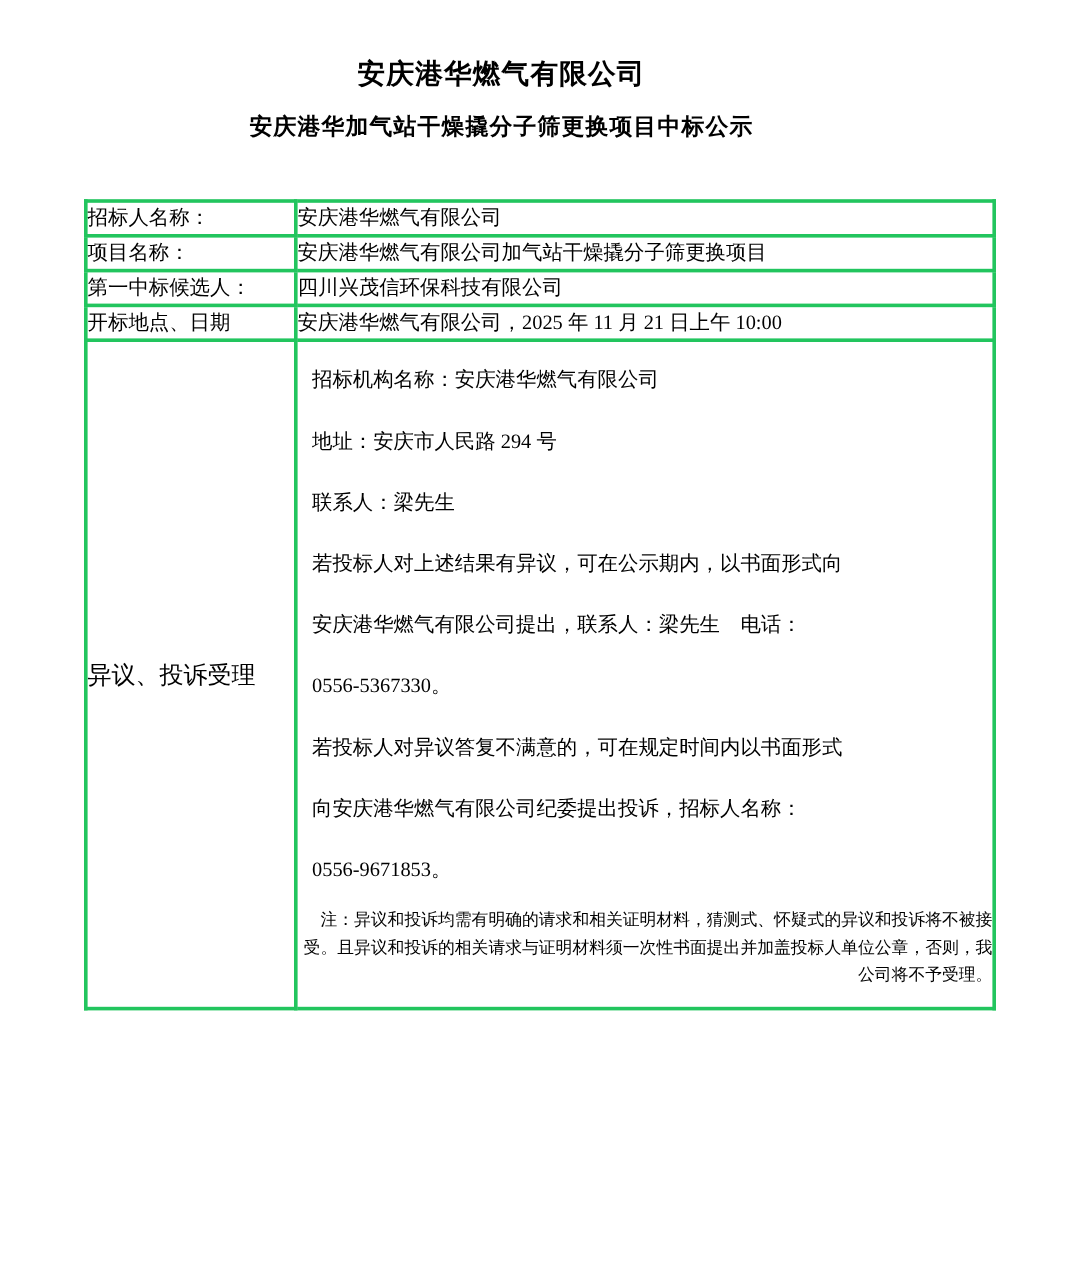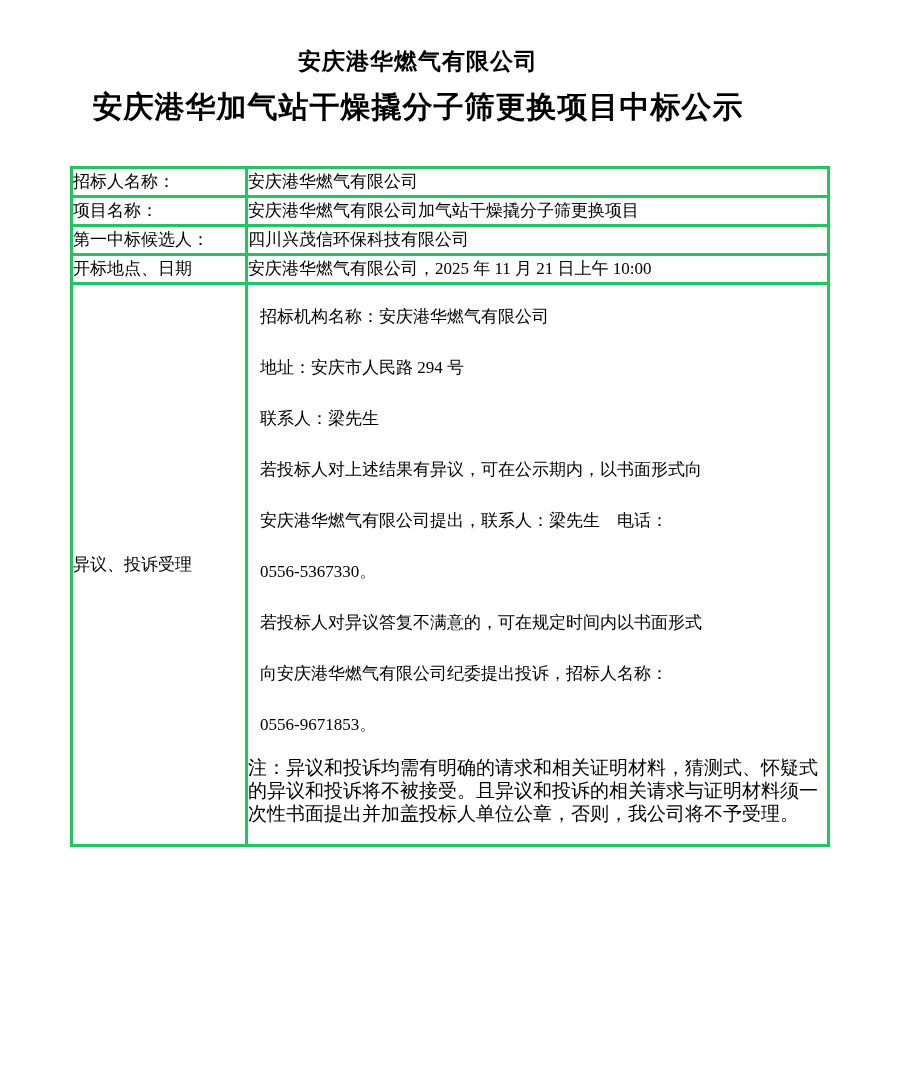--- a/index.html
+++ b/index.html
@@ -27,21 +27,21 @@
   }
   .title-line {
     font-weight: bold;
     letter-spacing: 1px;
   }
   .title-line-1 {
     font-size: 23px;
     line-height: 44px;
   }
   .title-line-2 {
-    font-size: 30px;
+    font-size: 19px;
     line-height: 46px;
   }
   table.notice {
     width: 760px;
     border-collapse: collapse;
     table-layout: fixed;
     margin: 0 auto;
   }
   table.notice td {
     border: 3px solid #22c55e;
@@ -55,36 +55,37 @@
     line-height: 26px;
   }
   td.value {
     padding: 14px 14px 14px 14px;
     font-size: 17px;
     line-height: 26px;
   }
   td.label-tall {
     width: 172px;
     padding: 10px 12px;
-    font-size: 17px;
+    font-size: 20px;
     vertical-align: middle;
   }
   td.value-block {
     padding: 24px 22px 20px 14px;
     font-size: 17px;
     vertical-align: top;
   }
   .para {
     line-height: 39px;
     margin: 12px;
   }
   .note {
-    font-size: 19px;
+    font-size: 14px;
     line-height: 23px;
     margin-top: 6px;
+    text-align: right;
   }
 </style>
 </head>
 <body>
 
 <div class="page">
 
   <div class="title-block">
     <div class="title-line title-line-1">安庆港华燃气有限公司</div>
     <div class="title-line title-line-2">安庆港华加气站干燥撬分子筛更换项目中标公示</div>

